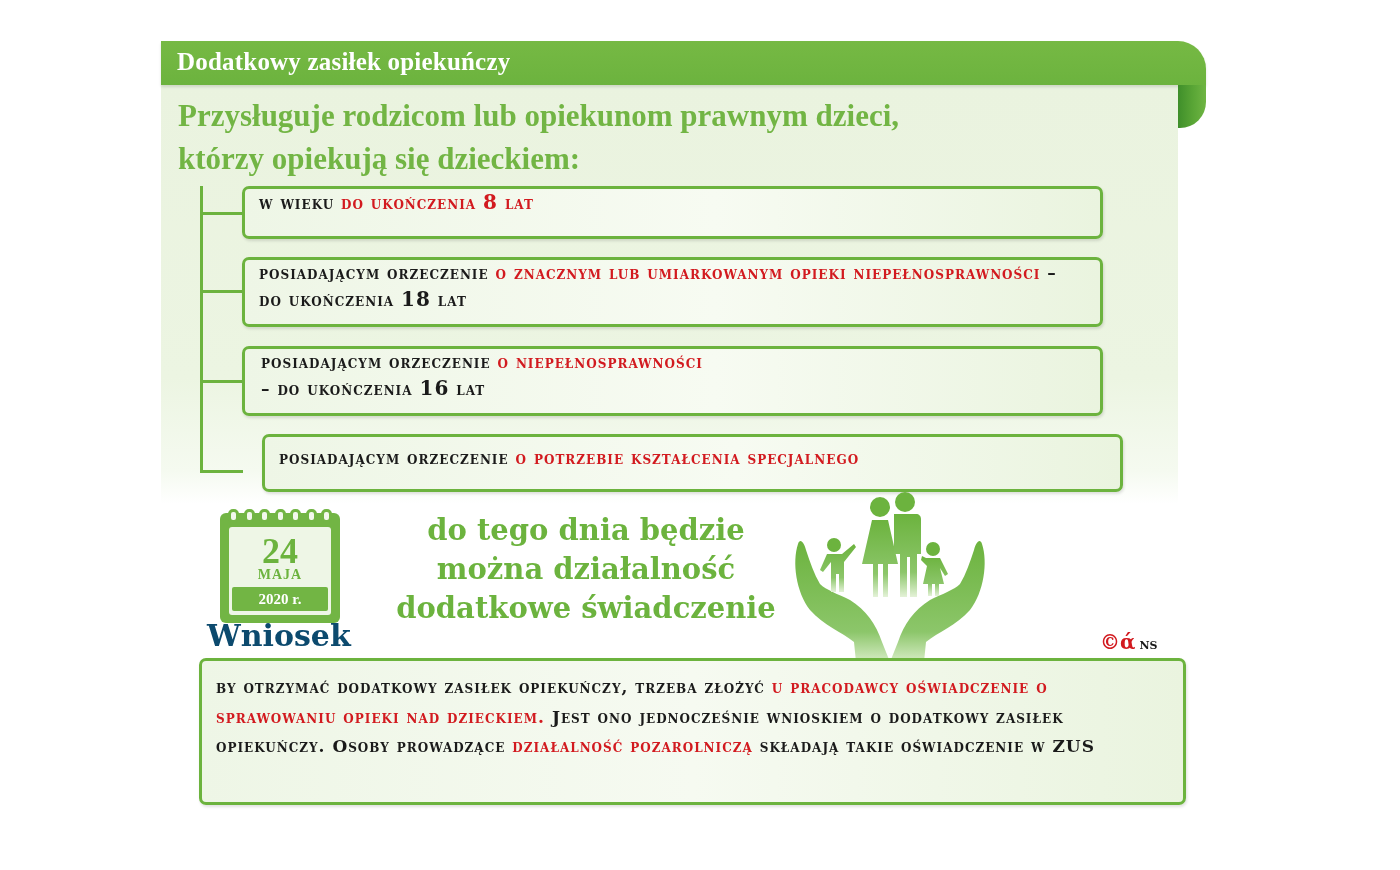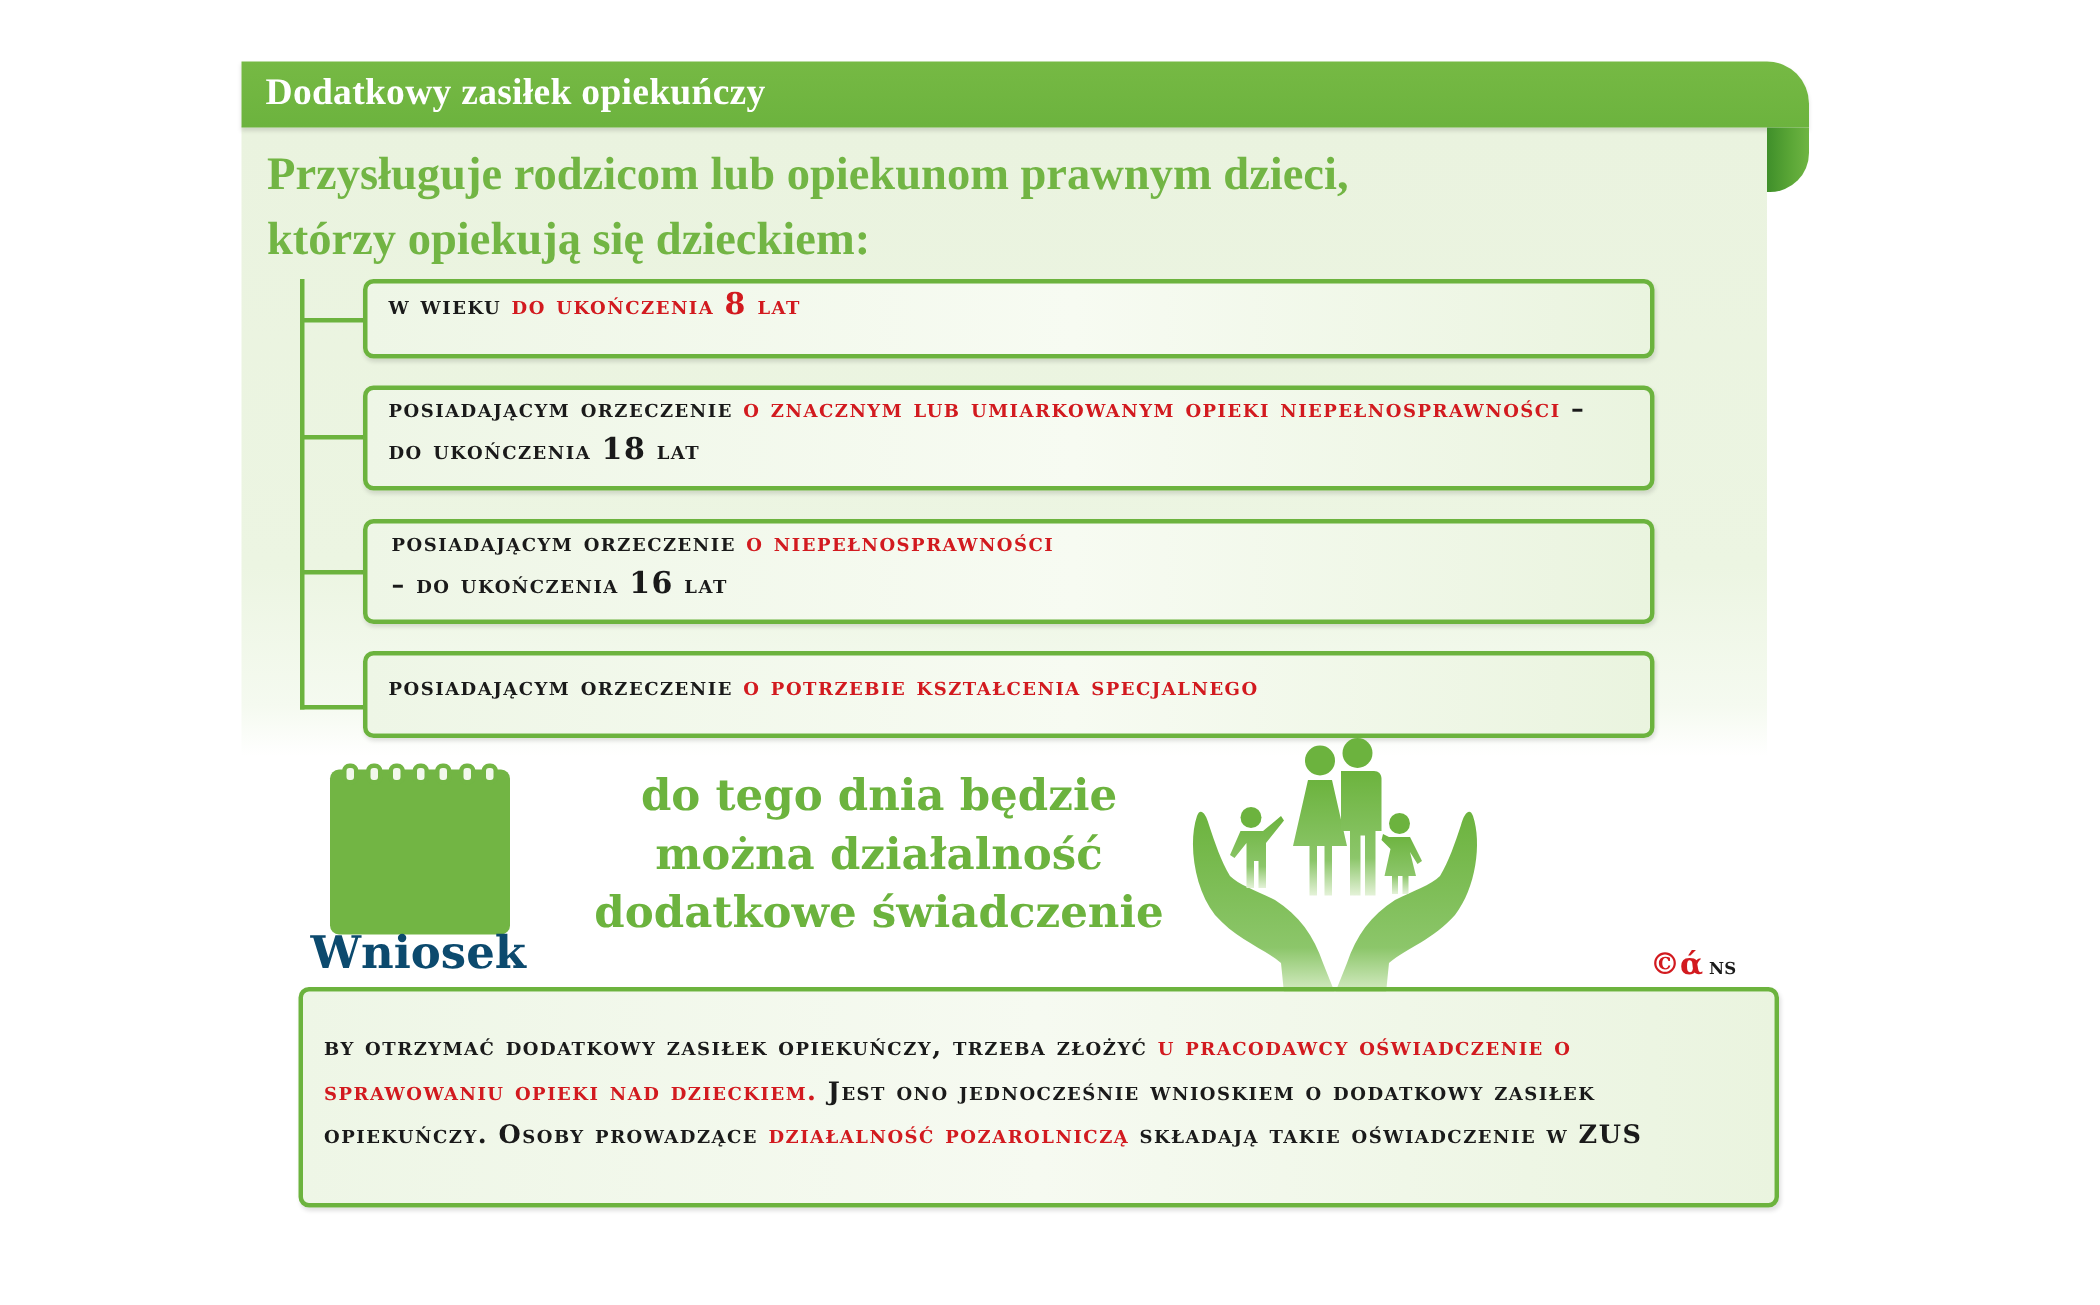--- a/index.html
+++ b/index.html
@@ -87,21 +87,21 @@
     position: absolute; left: 1100px; top: 630px;
     font-family: "DejaVu Serif", serif; font-weight: bold; color: #d21a1f; font-size: 20px;
   }
   .copyright .ns { font-size: 11px; color: #1a1a1a; margin-left: 4px; }
 
   .info-box {
     position: absolute; left: 199px; top: 658px; width: 987px; height: 147px;
     border: 3px solid #6cb33e; border-radius: 7px;
     background: linear-gradient(90deg, #eef6e6 0%, #f6faf1 50%, #eaf4df 100%);
     box-shadow: 1px 2px 3px rgba(0,0,0,0.12);
-    padding: 23px 14px 0 14px;
+    padding: 12px 14px 0 14px;
   }
   .info-text {
     font-family: "DejaVu Serif", serif; font-weight: bold; font-size: 17px; line-height: 29.5px;
     letter-spacing: 1px; color: #1a1a1a;
   }
 </style>
 </head>
 <body>
 
 <div class="panel"></div>
@@ -133,35 +133,40 @@
     <span>posiadającym orzeczenie </span><span class="red">o znacznym lub umiarkowanym opieki niepełnosprawności</span><span> – do ukończenia </span><span class="num">18</span><span> lat</span>
   </div>
 </div>
 
 <div class="cond-box" style="top:346px; height:70px;padding-left:16px;">
   <div class="sc" style="font-variant: small-caps;">
     <span>posiadającym orzeczenie </span><span class="red">o niepełnosprawności</span><br><span>– do ukończenia </span><span class="num">16</span><span> lat</span>
   </div>
 </div>
 
-<div class="cond-box" style="top:434px; height:58px; justify-content:flex-start; padding-top:8px;">
+<div class="cond-box" style="top:434px; height:58px; justify-content:flex-start; padding-top:8px;margin-left:20px;">
   <div class="sc" style="font-variant: small-caps;">
     <span>posiadającym orzeczenie </span><span class="red">o potrzebie kształcenia specjalnego</span>
   </div>
 </div>
 
 <div class="calendar">
   <div class="cal-rings">
     <div class="cal-ring"></div>
       <div class="cal-ring"></div>
       <div class="cal-ring"></div>
     <div class="cal-ring"></div>
       <div class="cal-ring"></div>
       <div class="cal-ring"></div>
       <div class="cal-ring"></div>
+  </div>
+  <div class="cal-inner">
+    <div class="cal-day">24</div>
+    <div class="cal-month">MAJA</div>
+    <div class="cal-year">2020 r.</div>
   </div>
 </div>
 
 <div class="deadline-text">
   <div>do tego dnia będzie</div>
   <div>można działalność</div>
   <div>dodatkowe świadczenie</div>
 </div>
 
 <div class="wniosek">Wniosek</div>

